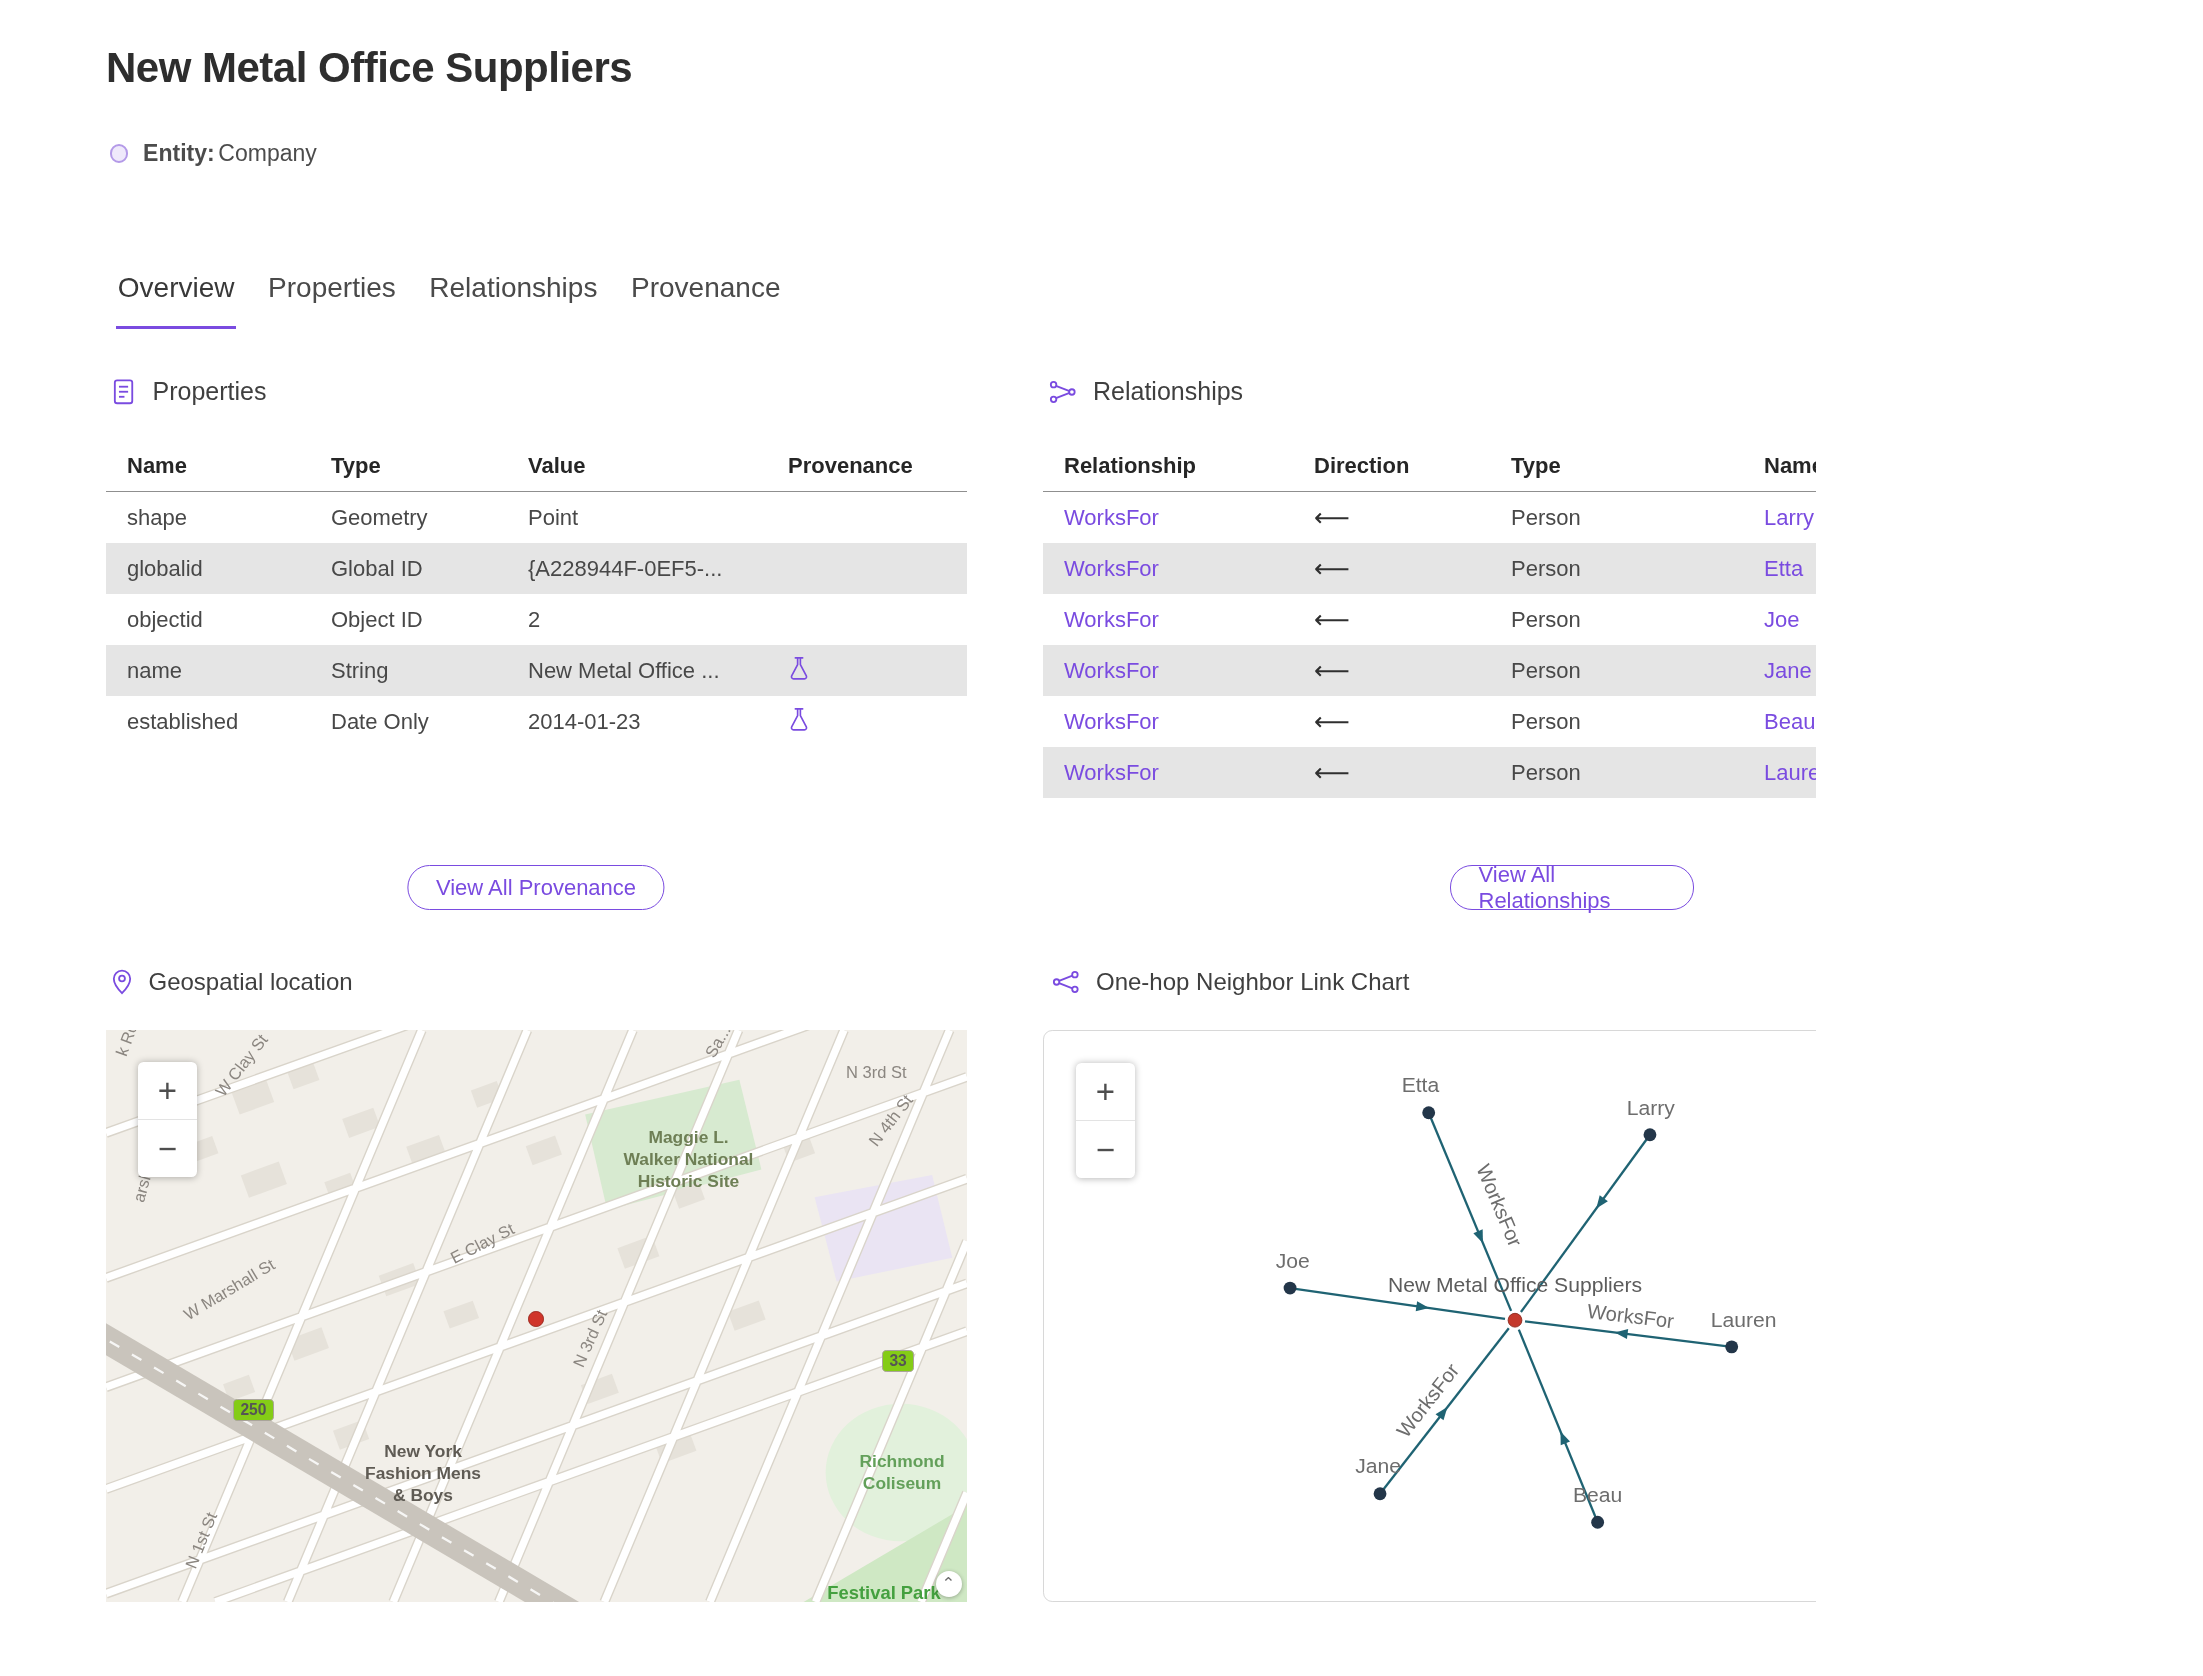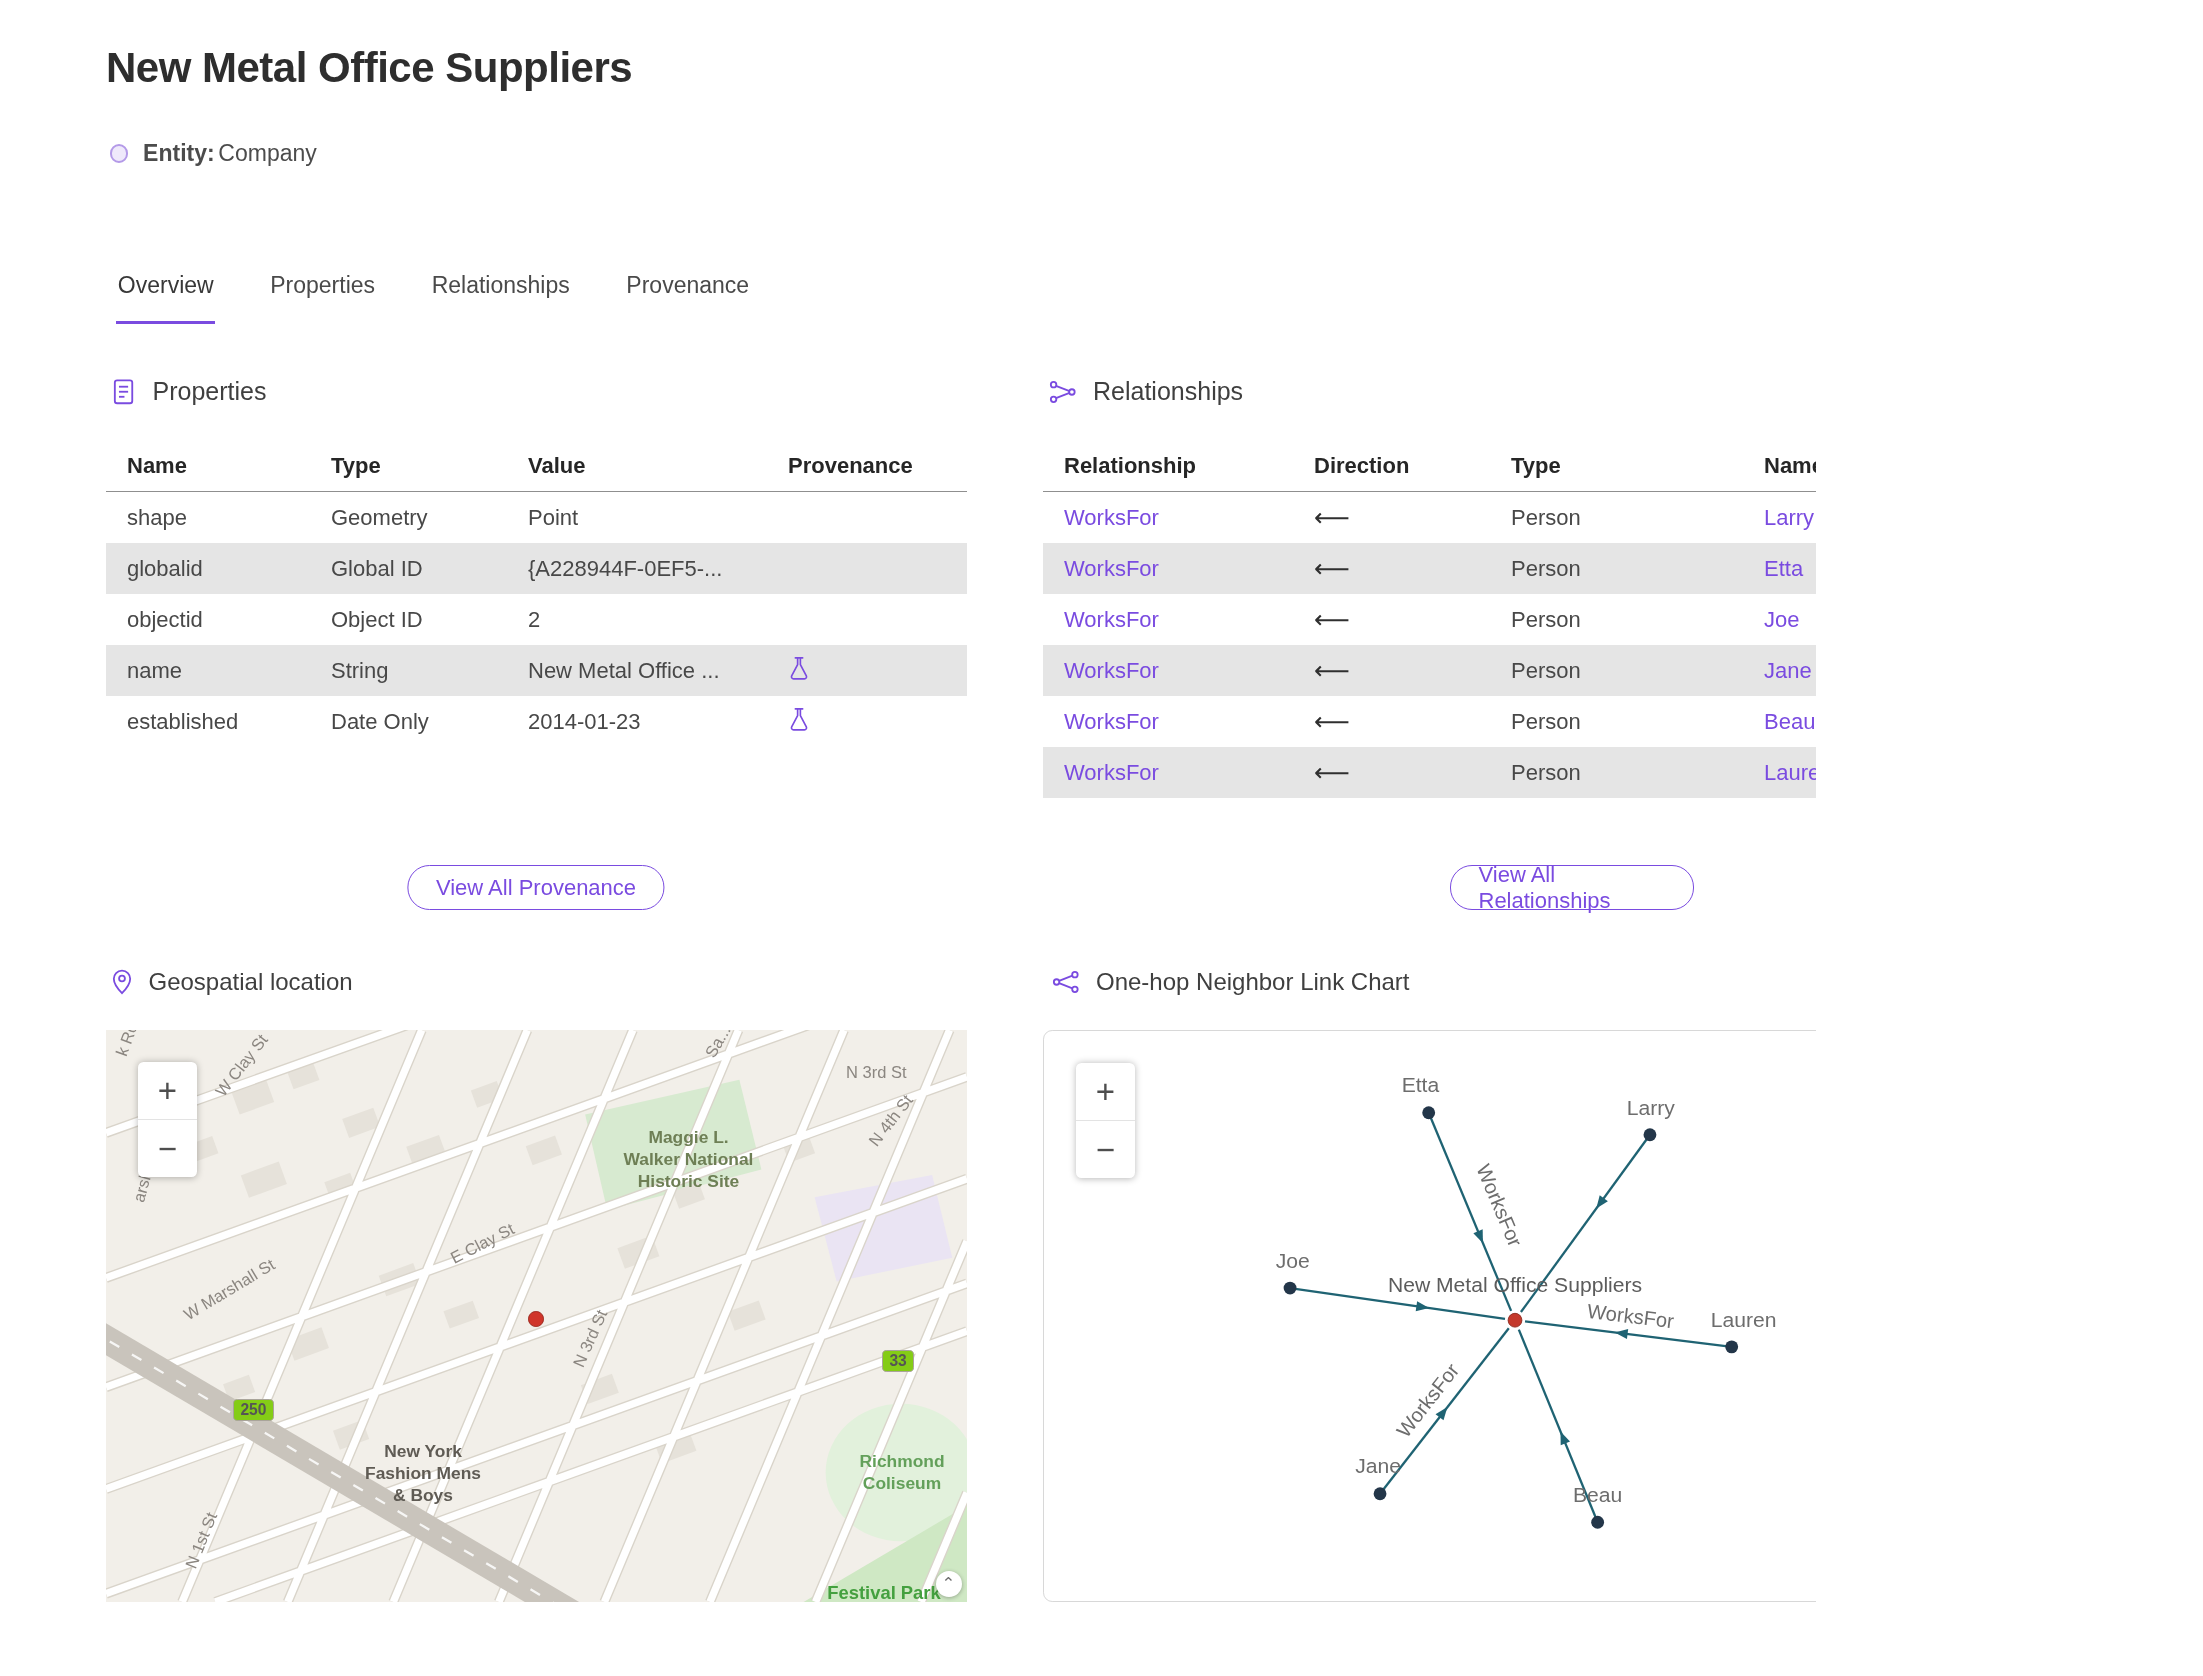--- a/index.html
+++ b/index.html
@@ -13,21 +13,21 @@
   .entity-row .b{font-weight:700;margin-right:3.7px;}
 
   
   .action-card{position:absolute;left:1928px;top:22px;width:231px;padding:13px 0;background:#fff;border-radius:7.3px;
                box-shadow:0 1.8px 14.7px rgba(0,0,0,.15);}
   .action-item{display:flex;align-items:center;gap:8px;padding:20px 0 20px 29px;font-size:23px;color:#5c5c5c;cursor:pointer;flex-direction:column;}
   .action-item svg{flex:0 0 auto;}
   .chevrons{font-size:27.5px;color:#5c5c5c;line-height:22px;width:26px;text-align:center;}
 
   
-  .tabs{position:absolute;left:116px;top:272px;display:flex;gap:53px;font-size:23px;color:#4a4a4a;}
+  .tabs{position:absolute;left:116px;top:272px;display:flex;gap:30px;font-size:28px;color:#4a4a4a;}
   .tab{padding:0 1.8px 22px 1.8px;cursor:pointer;}
   .tab.active{color:#383838;border-bottom:3.7px solid #7a4be0;}
 
   
   .sec-head{position:absolute;display:flex;align-items:center;gap:16.5px;font-size:25px;color:#3f3f3f;}
   .sec-head svg{color:#7a4be0;}
   .sh-props{left:112px;top:377px;}
   .sh-rels{left:1049px;top:377px;}
   .sh-geo{left:112px;top:968px;font-size:24px;}
   .sh-hop{left:1052px;top:968px;font-size:24px;}

